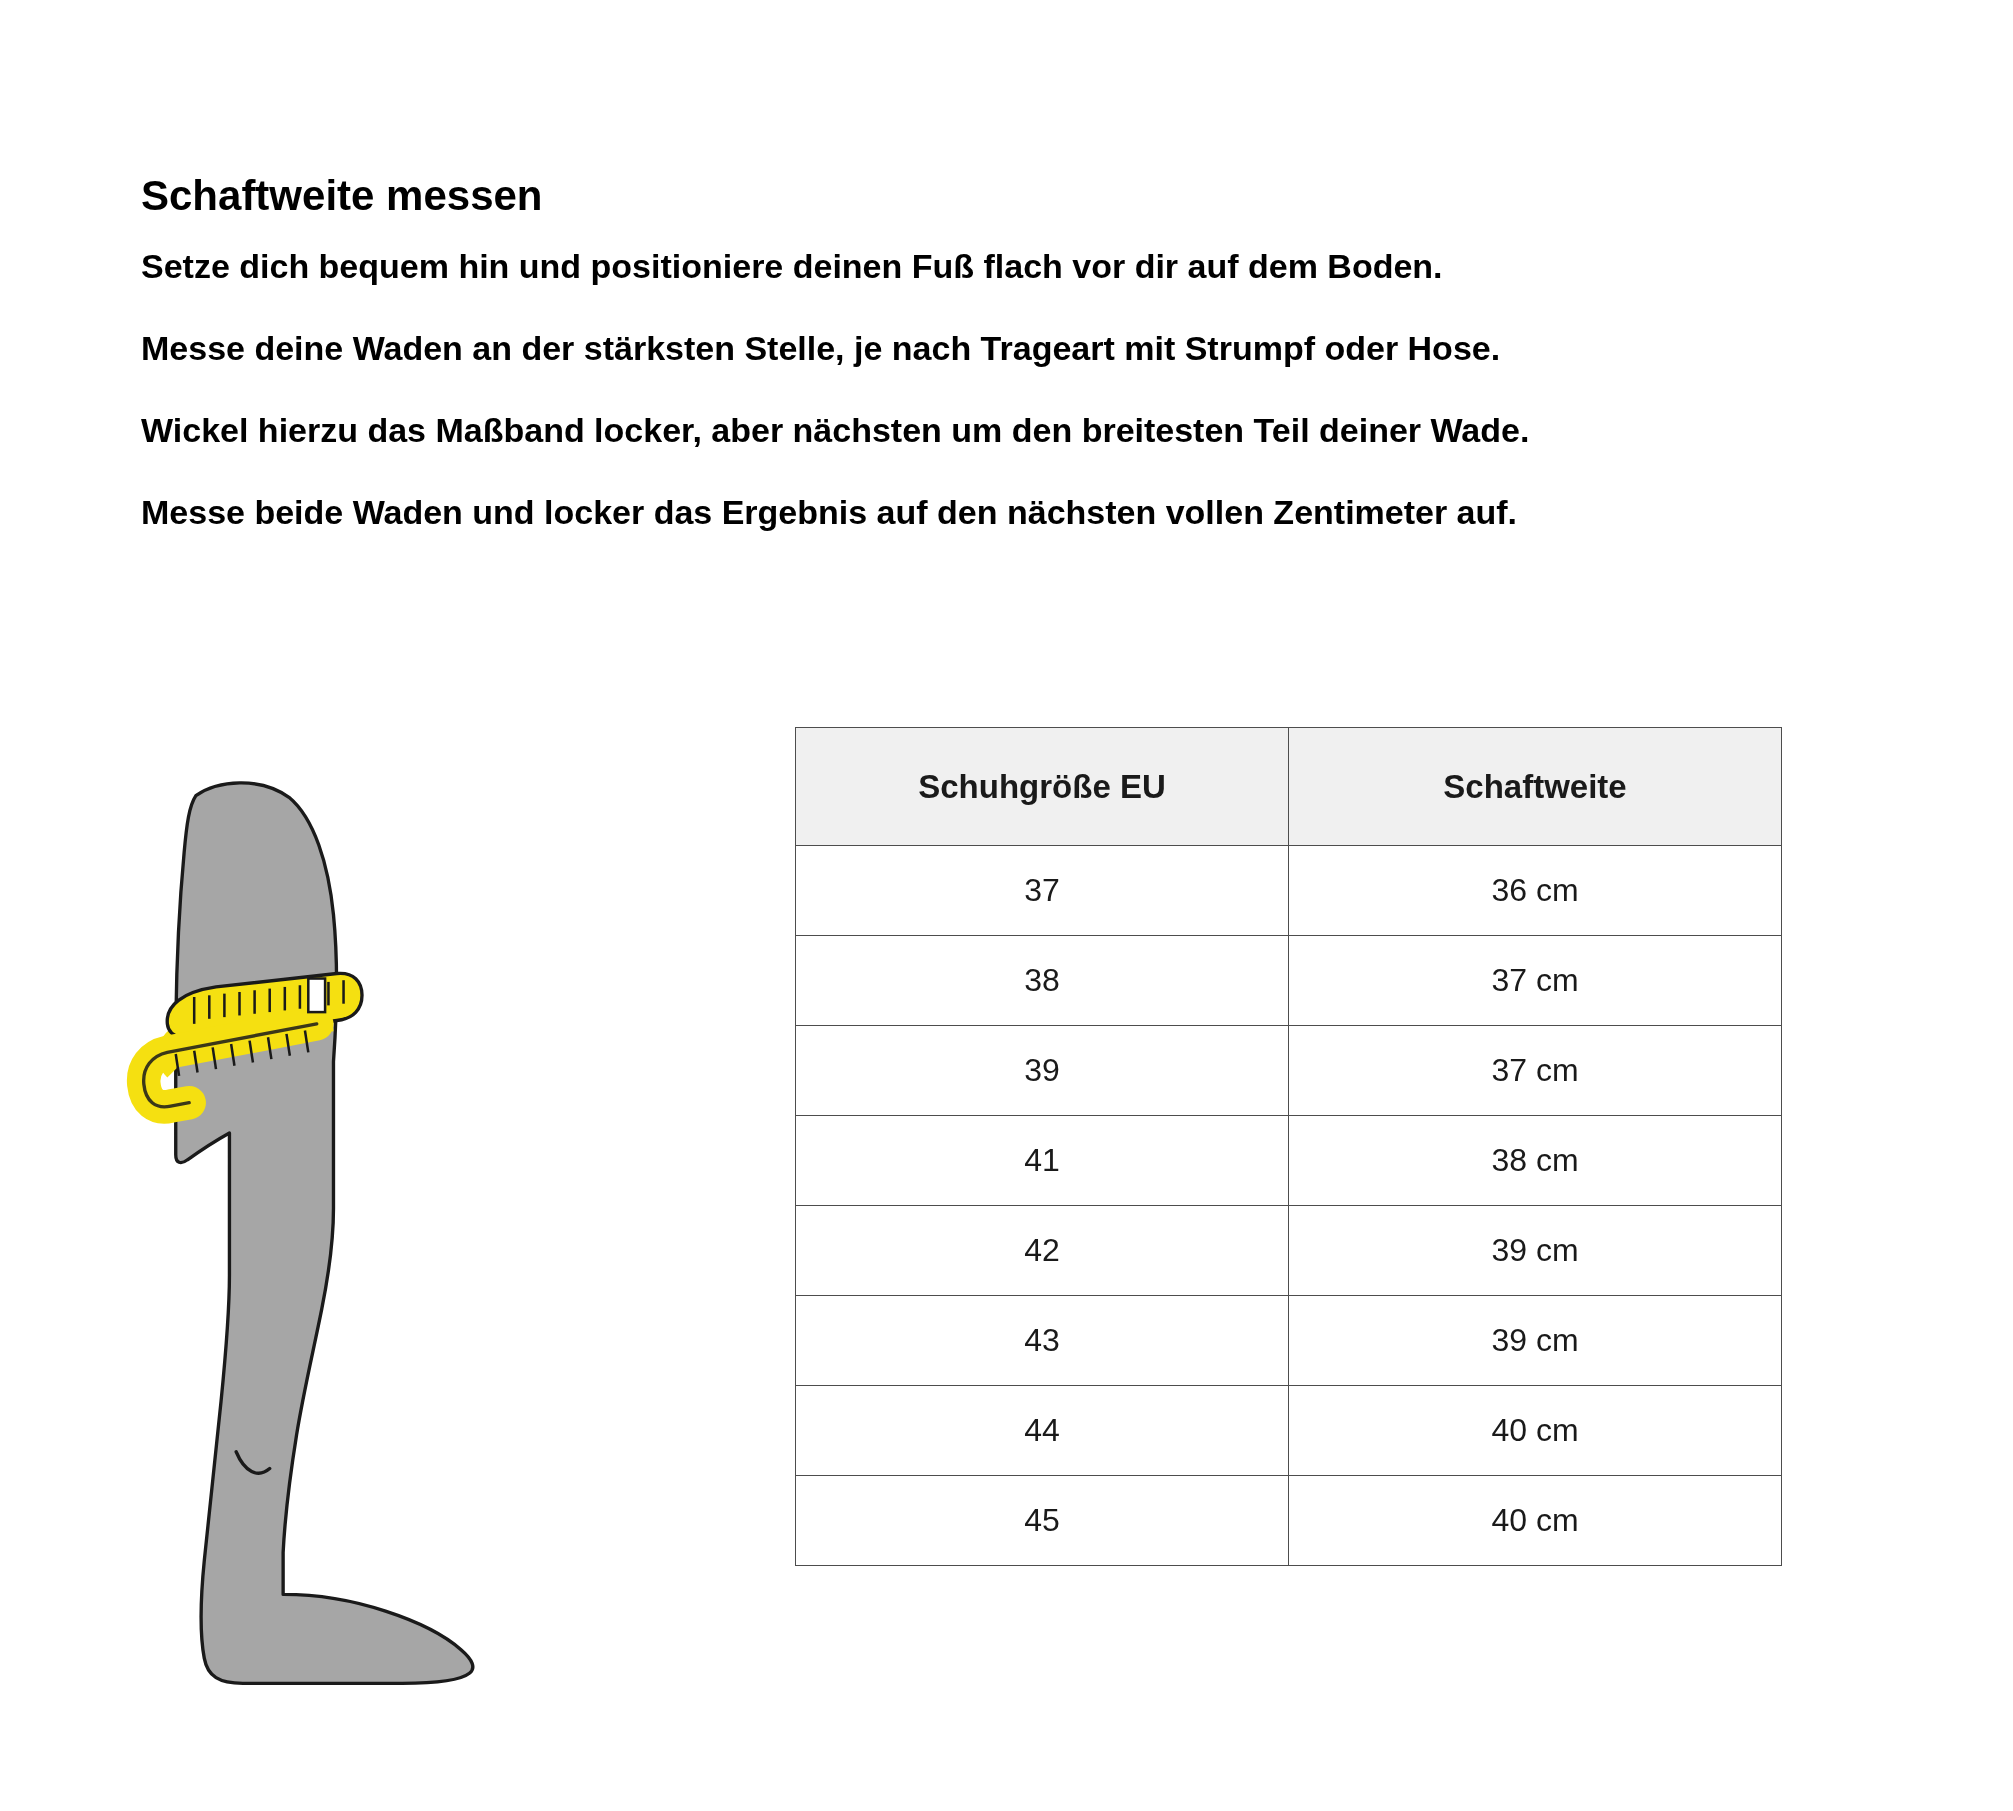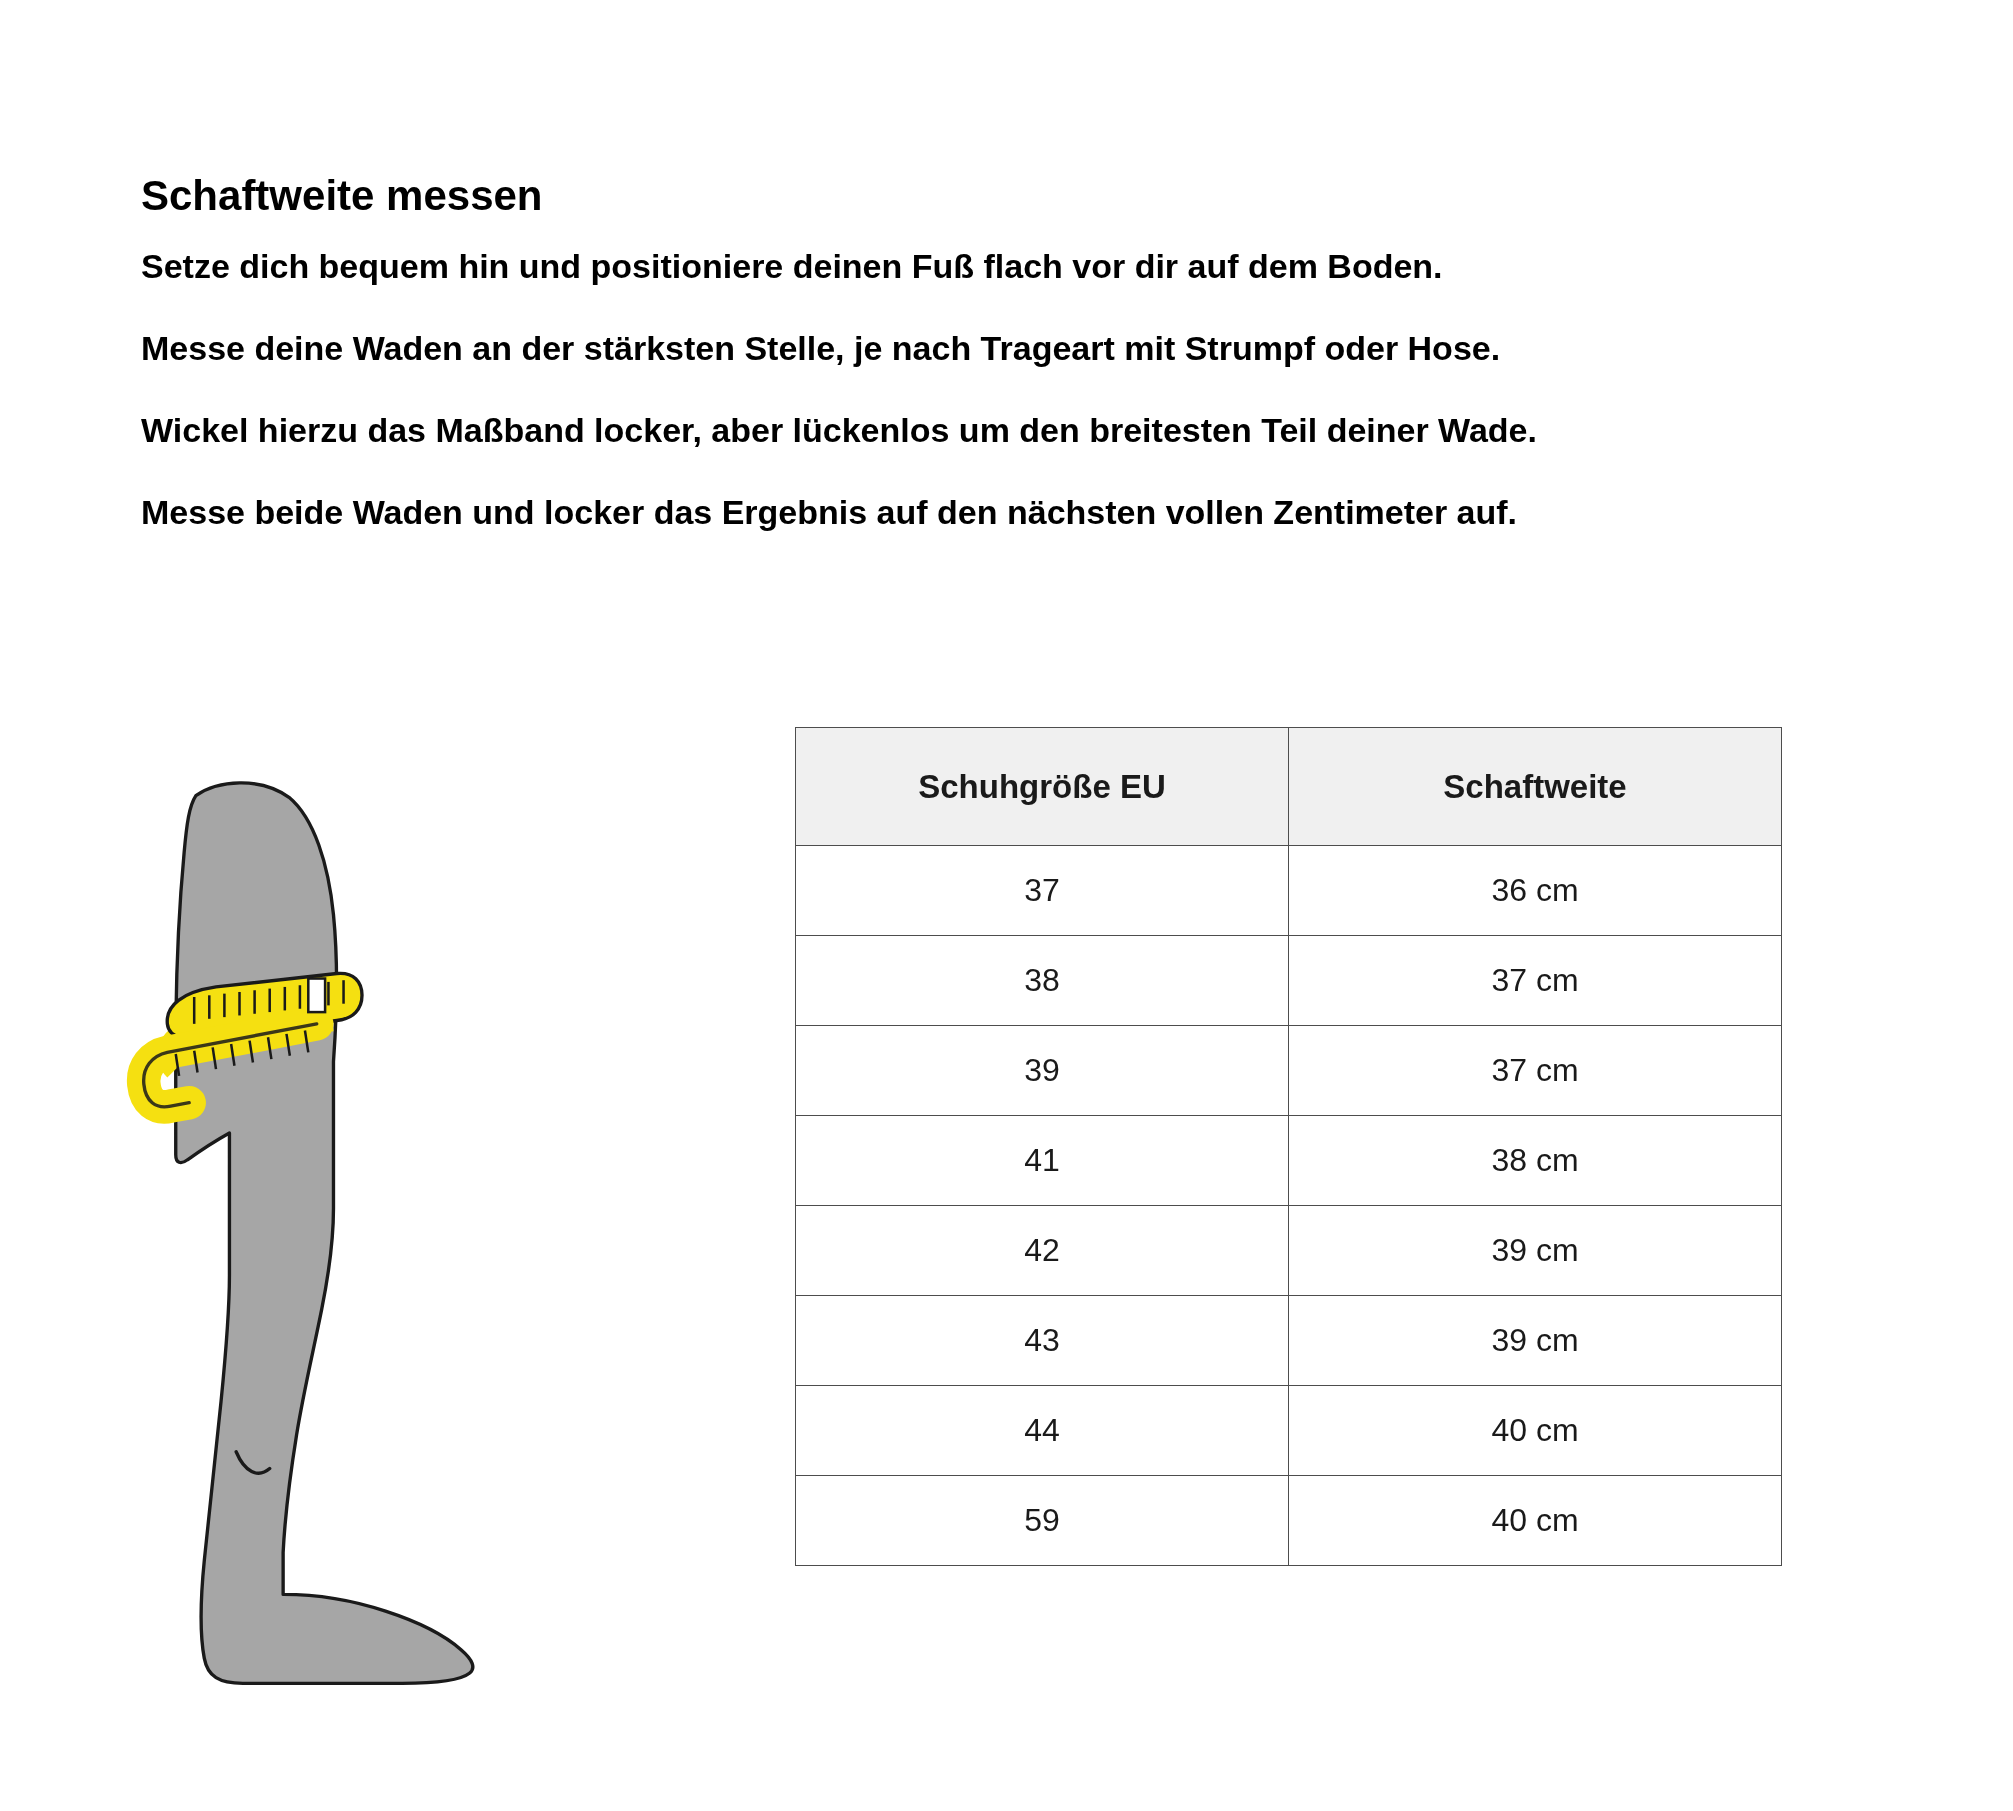--- a/index.html
+++ b/index.html
@@ -91,21 +91,21 @@
 </head>
 <body>
 
 <div class="page">
 
   <h1 class="heading">Schaftweite messen</h1>
 
   <div class="instructions">
     <p>Setze dich bequem hin und positioniere deinen Fuß flach vor dir auf dem Boden.</p>
     <p>Messe deine Waden an der stärksten Stelle, je nach Trageart mit Strumpf oder Hose.</p>
-    <p>Wickel hierzu das Maßband locker, aber lückenlos um den breitesten Teil deiner Wade.</p>
+    <p>Wickel hierzu das Maßband locker, aber nächsten um den breitesten Teil deiner Wade.</p>
     <p>Messe beide Waden und locker das Ergebnis auf den nächsten vollen Zentimeter auf.</p>
   </div>
 
   <div class="illustration">
     <svg width="537" height="940" viewBox="0 0 640 1120" xmlns="http://www.w3.org/2000/svg">
 
       <g>
         <path d="M 94 28
                  C 120 10, 170 5, 205 30
                  C 235 55, 252 110, 258 170
@@ -221,20 +221,20 @@
       </tr>
       <tr>
         <td>43</td>
         <td>39 cm</td>
       </tr>
       <tr>
         <td>44</td>
         <td>40 cm</td>
       </tr>
       <tr>
-        <td>59</td>
+        <td>45</td>
         <td>40 cm</td>
       </tr>
     </tbody>
   </table>
 
 </div>
 
 
 </body></html>

